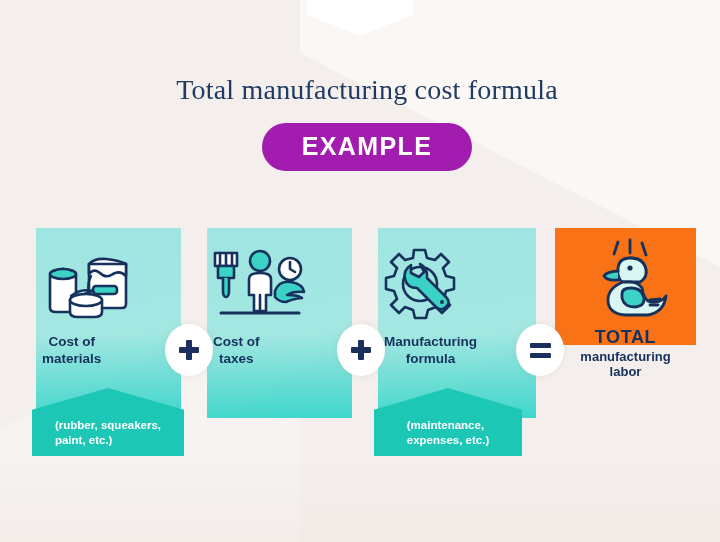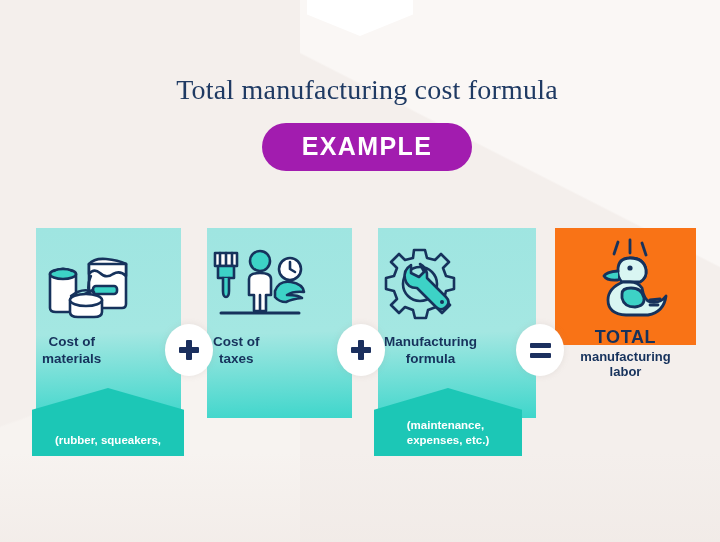--- a/index.html
+++ b/index.html
@@ -272,20 +272,21 @@
     </div>
     <div class="card-label">
       <div>Cost of</div>
       <div>materials</div>
     </div>
   </div>
   <div class="banner b1">
     <div class="tent"></div>
     <div class="btext">
       <div>(rubber, squeakers,</div>
+      <div>paint, etc.)</div>
     </div>
   </div>
 
   <div class="op op1">
     <span class="sign-plus"></span>
   </div>
 
   <div class="card c2">
     <div class="card-icon">
       <svg width="100" height="76" viewBox="0 0 100 76">

